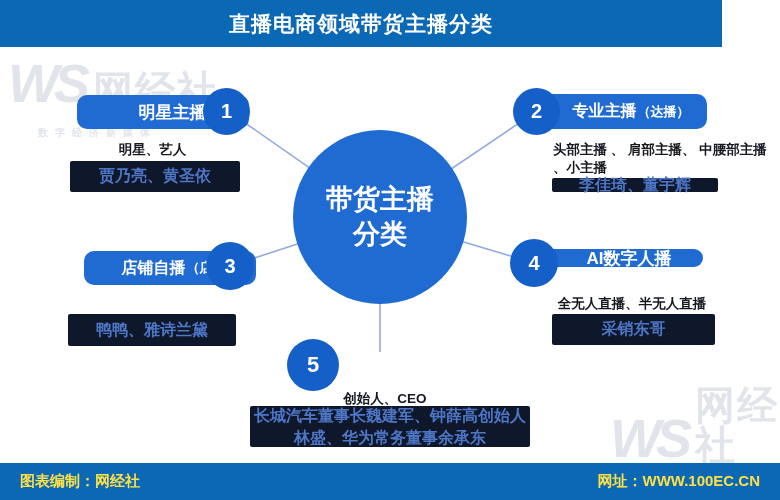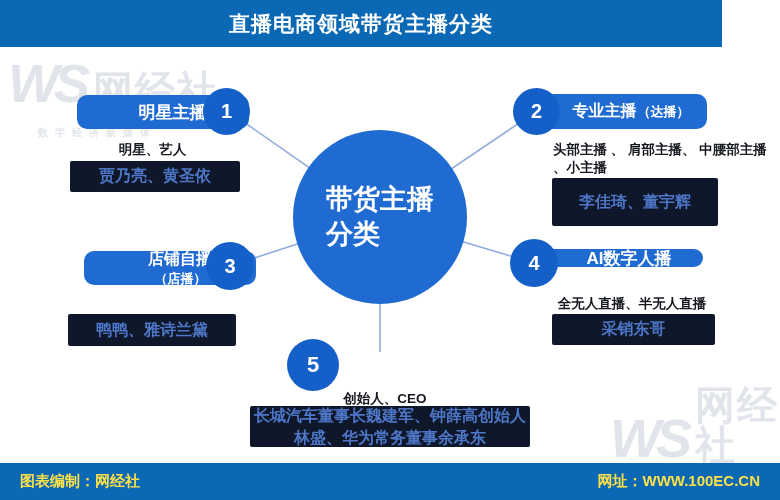--- a/index.html
+++ b/index.html
@@ -24,30 +24,30 @@
   .wm-ws{font-size:54px;font-style:italic;font-weight:700;letter-spacing:-5px;margin-right:8px;}
   .wm-brand{font-size:40px;font-weight:800;letter-spacing:2px;}
   .wm-url{display:block;font-size:10px;font-weight:bold;letter-spacing:1.5px;margin:2px 0 0 88px;}
   .wm-tag{font-size:10px;font-weight:bold;letter-spacing:7px;margin:3px 0 0 30px;}
   .wm-tl{left:8px;top:56px;}
   .wm-br{left:610px;top:385px;}
 
   
   .center-node{position:absolute;left:293px;top:130px;width:174px;height:174px;border-radius:50%;
                background:#1f6bd2;display:flex;align-items:center;justify-content:center;z-index:2;}
-  .center-node .ctxt{color:#fff;font-size:27px;font-weight:bold;line-height:1.3;}
+  .center-node .ctxt{color:#fff;font-size:27px;font-weight:bold;text-align:center;line-height:1.3;}
   .center-node .ctxt span{display:block;}
 
   
   .pill{position:absolute;background:#1f6bd2;border-radius:10px;display:flex;align-items:center;
         justify-content:center;z-index:2;color:#fff;font-weight:bold;padding-left:20px;}
   .pill .suffix{font-size:13px;font-weight:bold;margin-left:1px;}
   .pill-1{left:77px;top:95px;width:152px;height:34px;font-size:17px;}
   .pill-2{left:535px;top:94px;width:152px;height:35px;font-size:16px;}
-  .pill-3{left:84px;top:251px;width:152px;height:34px;font-size:16px;flex-direction:column;}
+  .pill-3{left:84px;top:251px;width:152px;height:34px;font-size:16px;}
   .pill-4{left:536px;top:249px;width:147px;height:18px;font-size:17px;}
   .pill-5{left:309px;top:348px;width:153px;height:38px;font-size:18px;}
 
   
   .badge{position:absolute;border-radius:50%;background:#1560c8;color:#fff;font-weight:bold;
          display:flex;align-items:center;justify-content:center;z-index:3;}
   .badge-1{left:203px;top:88px;width:47px;height:47px;font-size:20px;}
   .badge-2{left:513px;top:88px;width:47px;height:47px;font-size:20px;}
   .badge-3{left:206px;top:242px;width:48px;height:48px;font-size:20px;}
   .badge-4{left:510px;top:239px;width:48px;height:48px;font-size:20px;}
@@ -58,21 +58,21 @@
   .desc-1{left:70px;top:141px;width:165px;text-align:center;}
   .desc-2{left:553px;top:141px;width:224px;text-align:left;}
   .desc-3{left:70px;top:295px;width:165px;text-align:center;}
   .desc-4{left:544px;top:295px;width:176px;text-align:center;}
   .desc-5{left:295px;top:390px;width:180px;text-align:center;}
 
   
   .exbox{position:absolute;background:#0f172a;color:#4d76c6;font-weight:bold;display:flex;
          align-items:center;justify-content:center;text-align:center;z-index:2;border-radius:2px;}
   .box-1{left:70px;top:161px;width:170px;height:31px;font-size:16px;}
-  .box-2{left:552px;top:178px;width:166px;height:48px;font-size:16px;}
+  .box-2{left:552px;top:178px;width:166px;height:14px;font-size:16px;}
   .box-3{left:68px;top:314px;width:168px;height:32px;font-size:16px;}
   .box-4{left:552px;top:314px;width:163px;height:31px;font-size:16px;}
   .box-5{left:250px;top:406px;width:280px;height:41px;font-size:16px;line-height:1.35;}
 </style>
 </head>
 <body>
 
 <div class="stage">
 
   <div class="watermark wm-tl">

